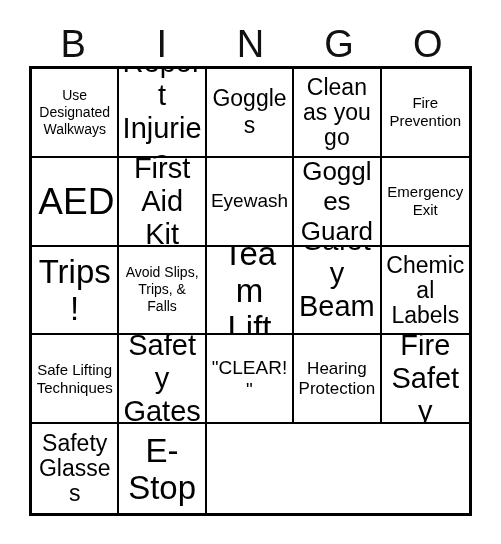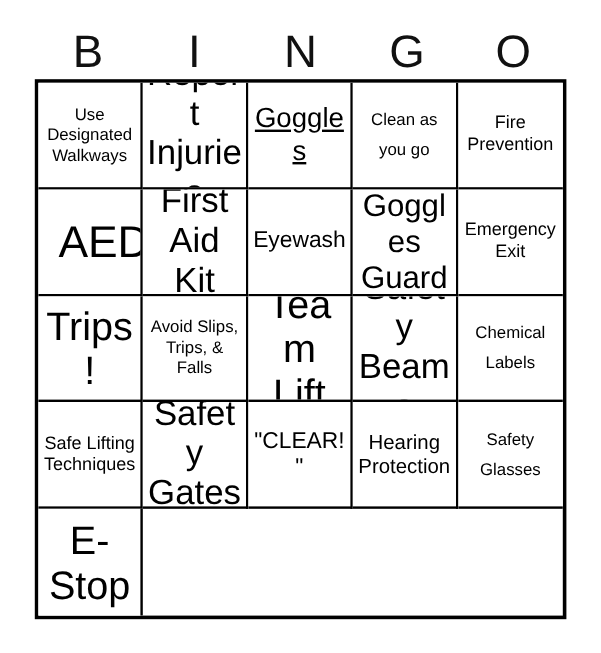--- a/index.html
+++ b/index.html
@@ -59,21 +59,21 @@
     grid-template-rows: repeat(5, 1fr);
     background: #ffffff;
   }
 
   .bingo-cell {
     box-sizing: border-box;
     border-right: 2px solid #000000;
     border-bottom: 2px solid #000000;
     display: flex;
     align-items: center;
-    justify-content: center;
+    justify-content: flex-end;
     padding: 16px 3px;
     overflow: hidden;
     background: #ffffff;
   }
   
   .bingo-cell:nth-child(5n) { border-right: none; }
   .bingo-cell:nth-child(n+21) { border-bottom: none; }
 
   .cell-text {
     display: block;
@@ -84,22 +84,22 @@
     word-wrap: break-word;
     overflow-wrap: break-word;
     hyphens: none;
   }
 
   
   .sz-xs   { font-size: 14px; line-height: 17px; }
   .sz-s    { font-size: 15px; line-height: 18px; }
   .sz-sm   { font-size: 17px; line-height: 20px; }
   .sz-m    { font-size: 19px; line-height: 22px; }
-  .sz-ml   { font-size: 14px; line-height: 25px; }
-  .sz-l    { font-size: 23px; line-height: 27px; text-decoration: underline; }
+  .sz-ml   { font-size: 23px; line-height: 25px; }
+  .sz-l    { font-size: 23px; line-height: 27px; }
   .sz-xl   { font-size: 26px; line-height: 30px; }
   .sz-xxl  { font-size: 29px; line-height: 33px; }
   .sz-huge { font-size: 33px; line-height: 37px; }
   .sz-mega { font-size: 37px; line-height: 41px; margin-left: 24px; }
 </style>
 </head>
 <body>
 
 <div id="card-root">
 
@@ -163,20 +163,23 @@
       <div class="bingo-cell">
         <span class="cell-text sz-xxl">Safety Gates</span>
       </div>
       <div class="bingo-cell">
         <span class="cell-text sz-m">"CLEAR!"</span>
       </div>
       <div class="bingo-cell">
         <span class="cell-text sz-sm">Hearing Protection</span>
       </div>
       <div class="bingo-cell">
+        <span class="cell-text sz-xxl">Fire Safety</span>
+      </div>
+      <div class="bingo-cell">
         <span class="cell-text sz-ml">Safety Glasses</span>
       </div>
       <div class="bingo-cell">
         <span class="cell-text sz-huge">E-Stop</span>
       </div>
     </div>
 
 </div>
 
 </body></html>

